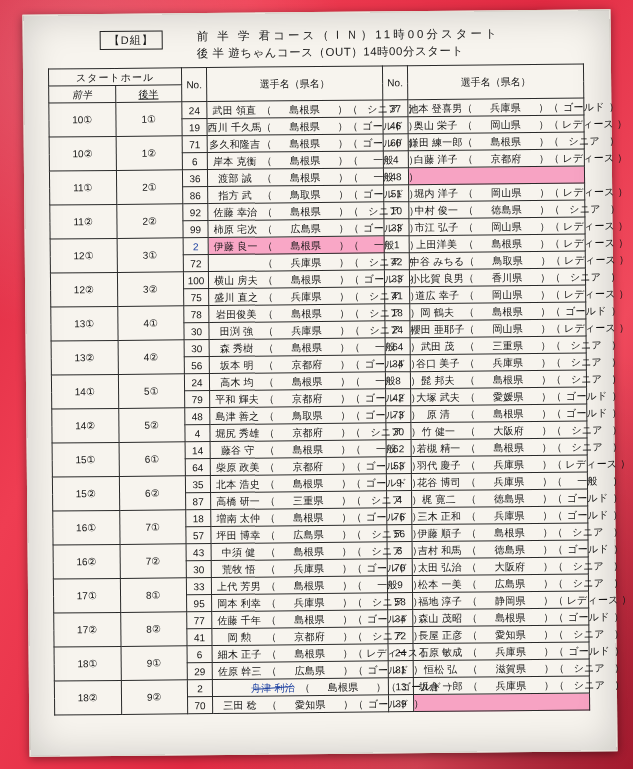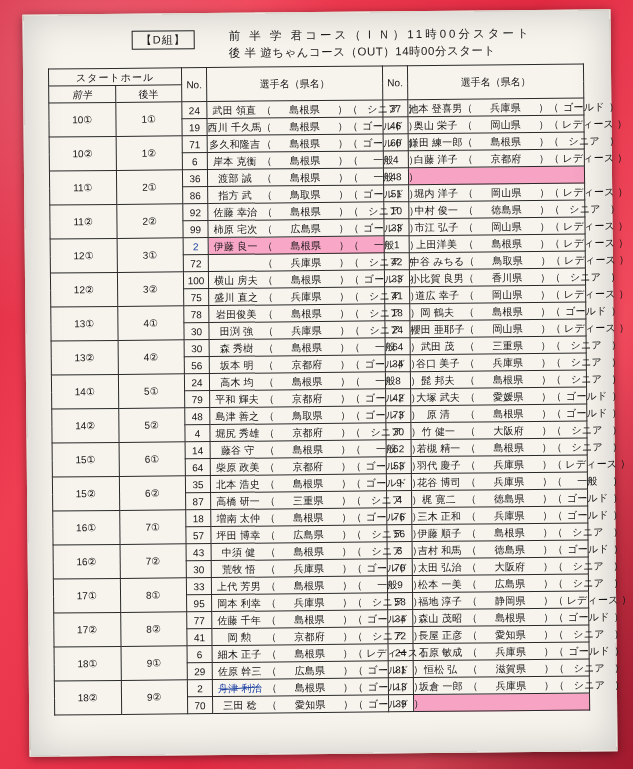--- a/index.html
+++ b/index.html
@@ -39,21 +39,21 @@
     gap:10px;
     margin-bottom:6px;
     font-size:11px;
     color:#1b1b1b;
   }
   .group-box{
     border:1px solid #222;
     padding:1px 8px;
     font-size:11px;
     letter-spacing:1px;
-    margin-left:84px;
+    margin-left:52px;
     margin-top:2px;
     white-space:nowrap;
   }
   .head-lines{
     margin-left:24px;
     line-height:1.45;
   }
   .head-line{white-space:nowrap;font-size:11.5px;letter-spacing:0.5px;}
   .hl-a{letter-spacing:3px;}
   table.main{
@@ -72,21 +72,21 @@
     font-weight:normal;
     font-size:10px;
     line-height:1.1;
   }
   th.start-hall{
     font-size:10.5px;
     letter-spacing:1px;
     height:15px;
   }
   .col-zen{width:37px;font-style:italic;}
-  .col-kou{width:37px;}
+  .col-kou{width:37px;text-decoration:underline;}
   .col-no{width:24px;}
   .col-name{width:175px;}
   .col-no2{width:24px;}
   .col-name2{width:175px;}
   .hall{
     font-size:11px;
     letter-spacing:0px;
     border-radius:9px;
   }
   .nm{
@@ -107,20 +107,21 @@
     background:#f9a7c6;
   }
   .pink-wide{
     background:#f7a3c3;
   }
   .pen{
     color:#1b3fa0;
   }
   .strike{
     position:relative;
+    margin-left:33px;
   }
   .strike:after{
     content:"";
     position:absolute;
     left:8px;right:8px;top:50%;
     height:1px;background:#1b3fa0;
     transform:rotate(-4deg);
   }
   .shadow-edge{
     position:absolute;inset:0;

